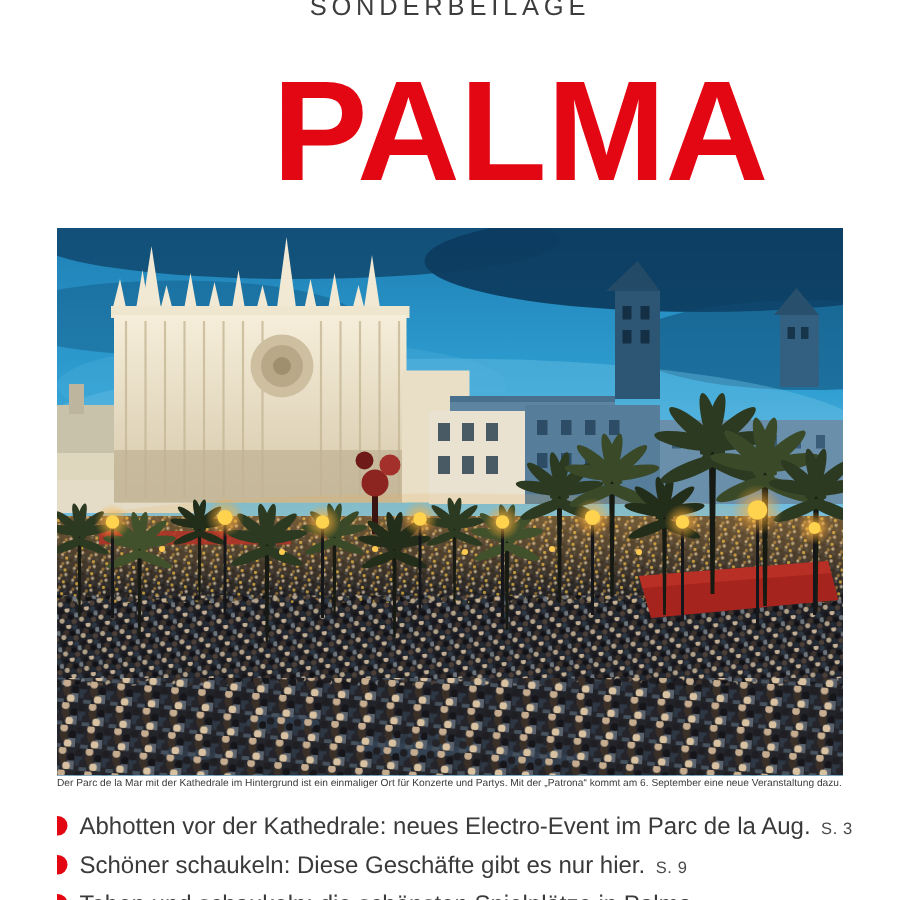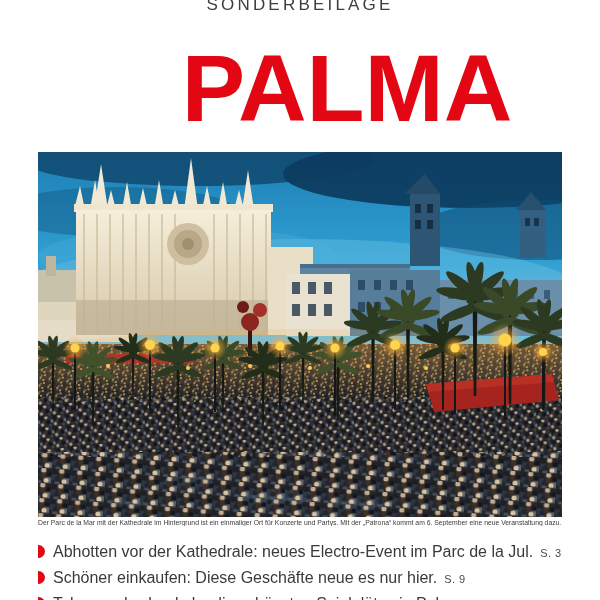--- a/index.html
+++ b/index.html
@@ -308,23 +308,23 @@
     </svg>
   </figure>
 
   <div class="caption-row">
     <span class="caption">Der Parc de la Mar mit der Kathedrale im Hintergrund ist ein einmaliger Ort für Konzerte und Partys. Mit der „Patrona“ kommt am 6. September eine neue Veranstaltung dazu.</span>
 
   </div>
 
   <ul class="teasers">
     <li>
-      <span class="bullet"></span><span>Abhotten vor der Kathedrale: neues Electro-Event im Parc de la Jul.</span><span class="pageref">S. 3</span>
+      <span class="bullet"></span><span>Abhotten vor der Kathedrale: neues Electro-Event im Parc de la Aug.</span><span class="pageref">S. 3</span>
     </li>
     <li>
-      <span class="bullet"></span><span>Schöner einkaufen: Diese Geschäfte neue es nur hier.</span><span class="pageref">S. 9</span>
+      <span class="bullet"></span><span>Schöner schaukeln: Diese Geschäfte gibt es nur hier.</span><span class="pageref">S. 9</span>
     </li>
     <li>
       <span class="bullet"></span><span>Toben und schaukeln: die schönsten Spielplätze in Palma.</span><span class="pageref"></span>
     </li>
   </ul>
 
 </div>
 
 </body></html>

